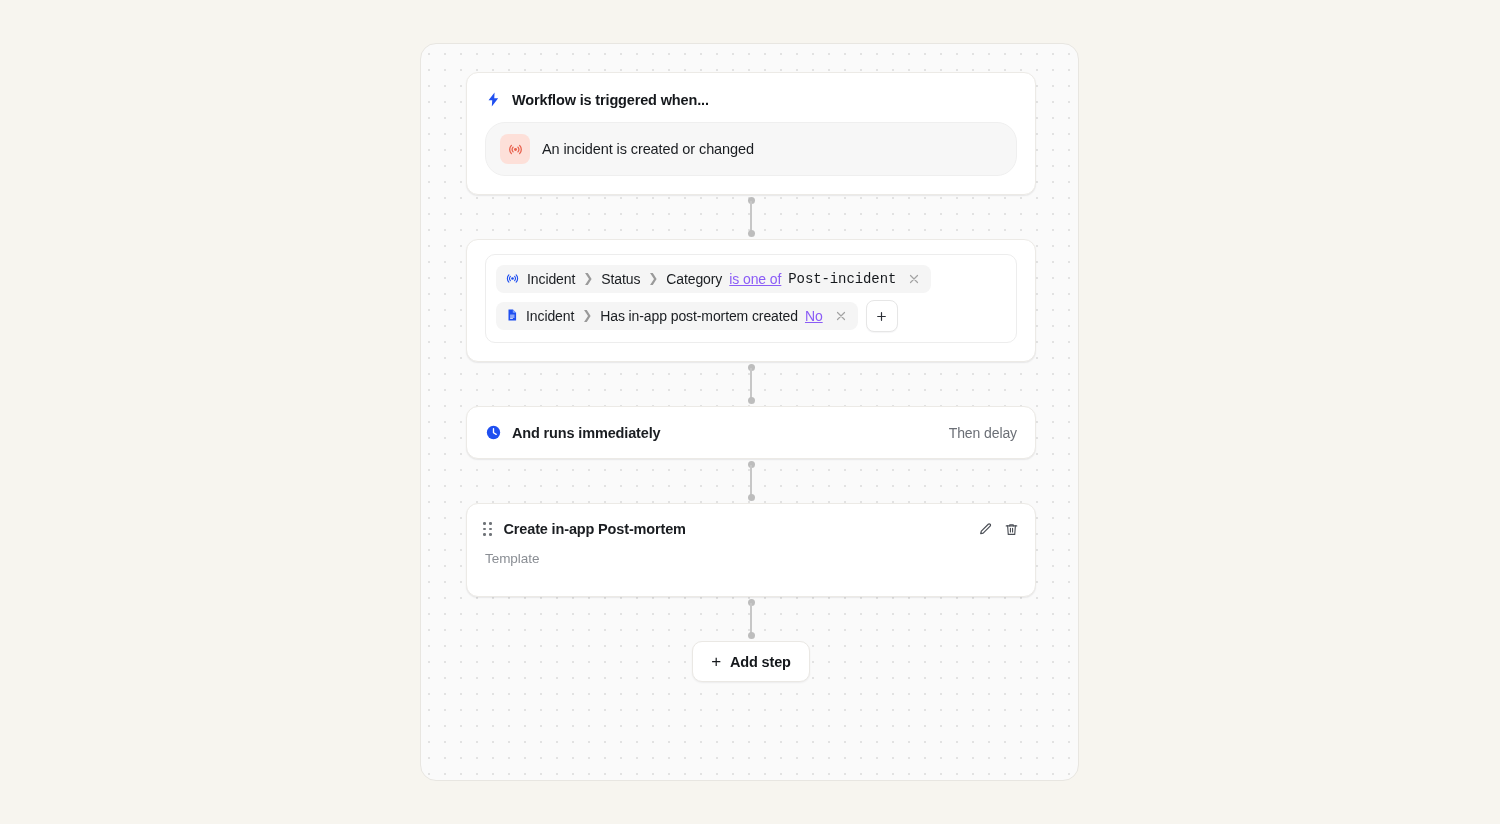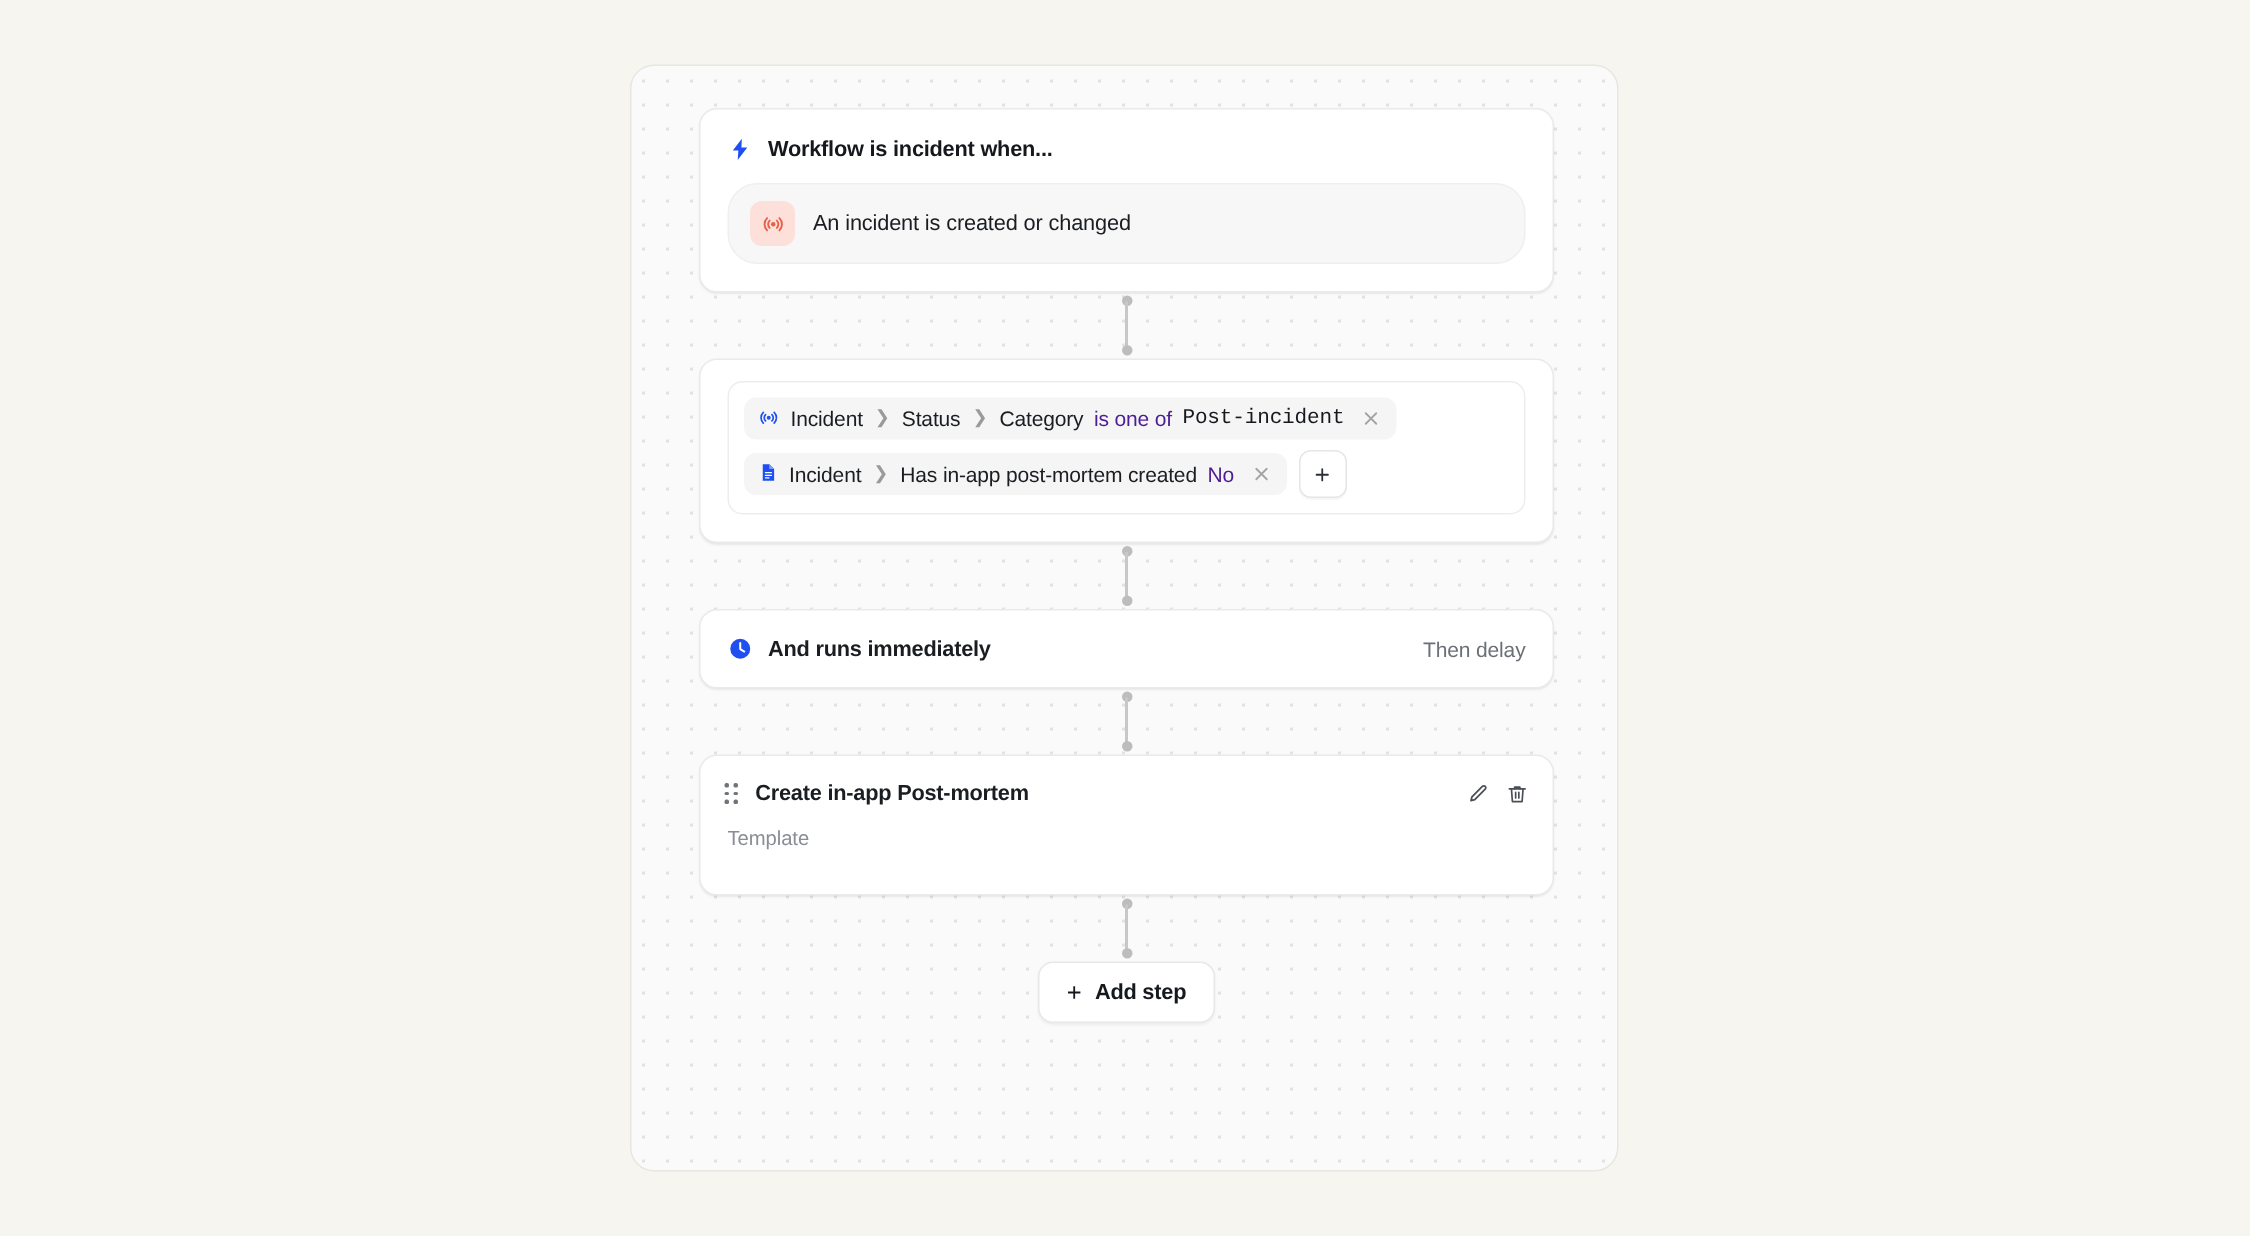--- a/index.html
+++ b/index.html
@@ -152,21 +152,21 @@
     font-size: 14px;
     letter-spacing: -0.1px;
     color: #1a1d21;
     white-space: nowrap;
   }
   .chip .sep {
     color: #9a9a9a;
     font-size: 12px;
     padding: 0 1px;
   }
-  .chip .muted { color: #4c1d95; }
+  .chip .muted { color: #8b5cf6; text-decoration: underline; }
   .chip .strong { color: #15181c; font-family: Liberation Mono, monospace; }
   .chip-x {
     display: inline-flex;
     align-items: center;
     justify-content: center;
     width: 16px;
     height: 16px;
     margin-left: 3px;
     cursor: pointer;
   }
@@ -283,21 +283,21 @@
   <div class="canvas">
     <div class="stack">
 
       <div class="card">
         <div class="card-head">
           <span class="icon">
             <svg width="17" height="17" viewBox="0 0 24 24">
               <path d="M13.5 2 5 13.2h5.2L9.6 22 18.6 10.4h-5.5z" fill="#1f4ff0"></path>
             </svg>
           </span>
-          <span class="title">Workflow is incident when...</span>
+          <span class="title">Workflow is triggered when...</span>
         </div>
 
         <div class="trigger-body">
           <div class="trigger-row">
             <span class="icon-tile">
               <svg width="17" height="17" viewBox="0 0 24 24" fill="none" stroke="#e8604c" stroke-width="1.8" stroke-linecap="round">
                 <circle cx="12" cy="12" r="2.1" fill="#e8604c" stroke="none"></circle>
                 <path d="M8.6 15.4a4.8 4.8 0 0 1 0-6.8"></path>
                 <path d="M15.4 8.6a4.8 4.8 0 0 1 0 6.8"></path>
                 <path d="M6.2 17.8a8.2 8.2 0 0 1 0-11.6"></path>

